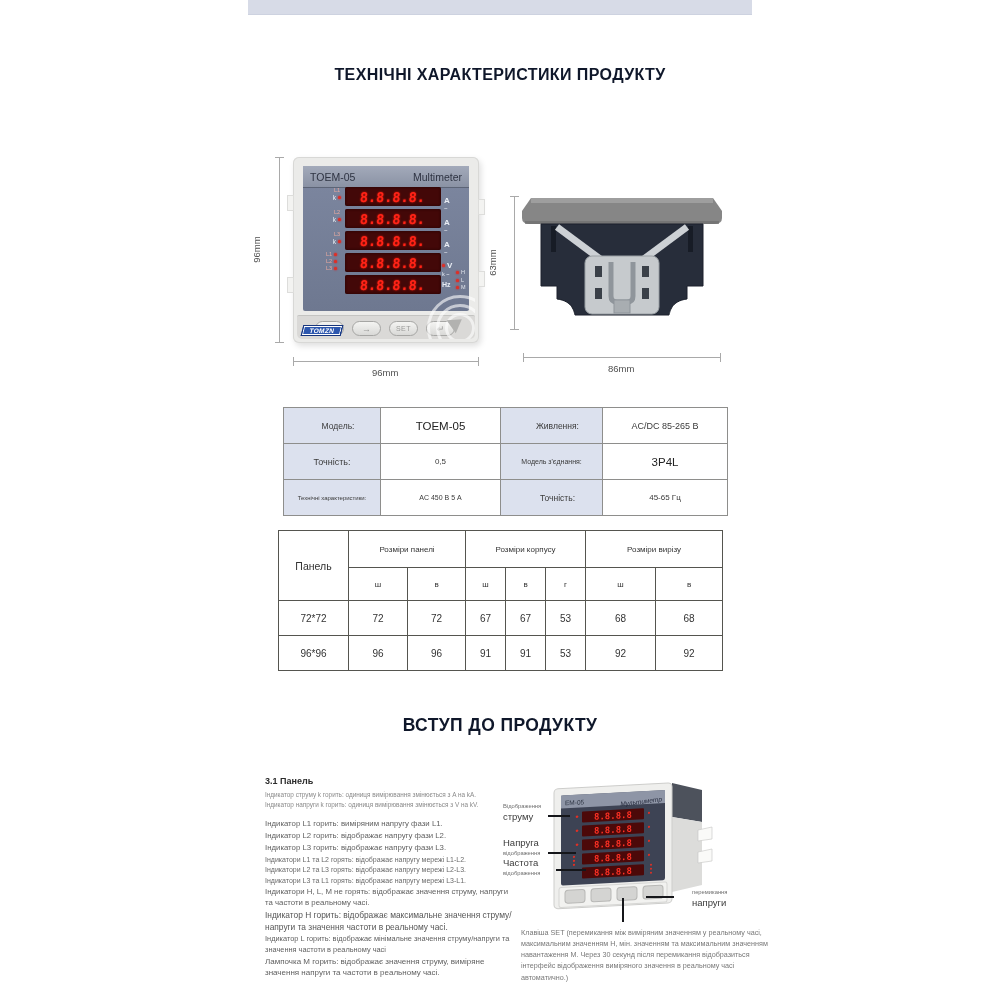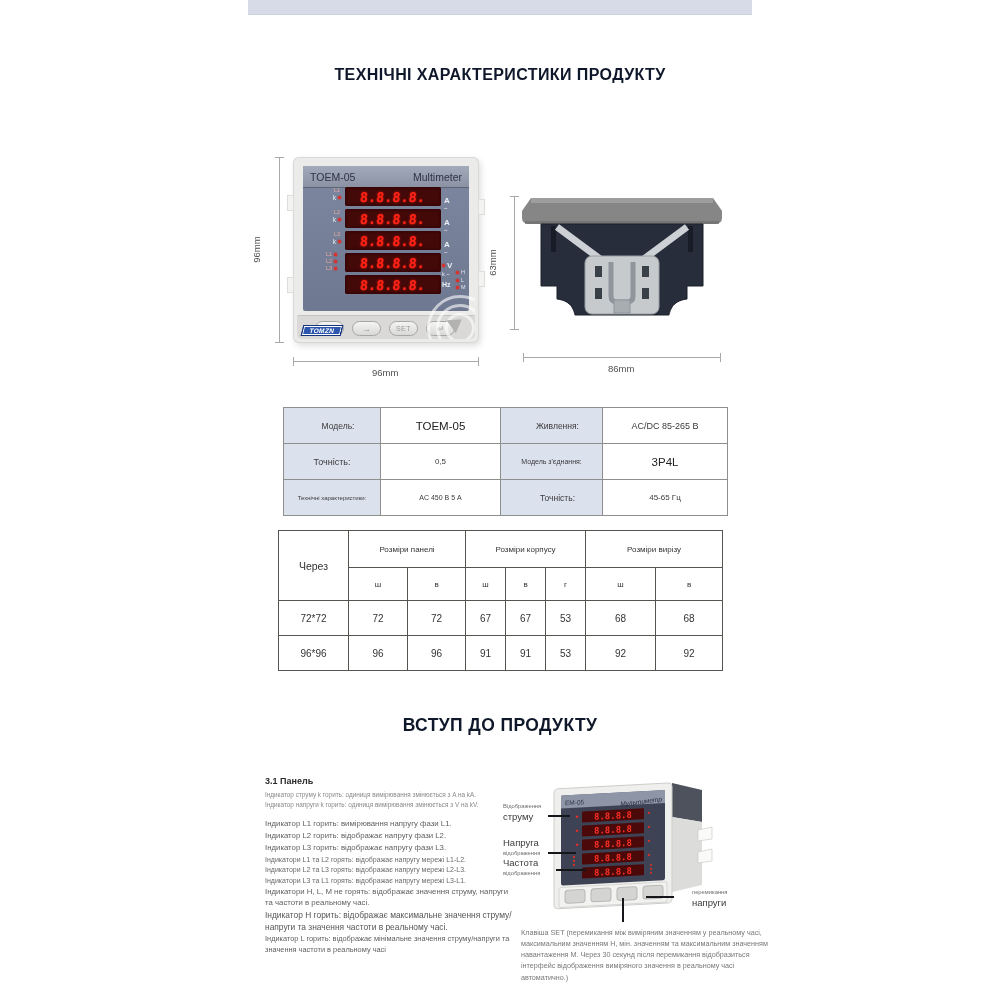--- a/index.html
+++ b/index.html
@@ -279,21 +279,21 @@
         <col style="width:59px">
         <col style="width:58px">
       <col style="width:40px">
         <col style="width:40px">
         <col style="width:40px">
       <col style="width:70px">
         <col style="width:67px">
     </colgroup>
     <tbody>
         <tr class="h1">
-      <td rowspan="2" class="form-h">Через</td>
+      <td rowspan="2" class="form-h">Панель</td>
       <td colspan="2">Розміри панелі</td>
       <td colspan="3">Розміри корпусу</td>
       <td colspan="2">Розміри вирізу</td>
     </tr>
     <tr class="h2">
       <td>ш</td>
       <td>в</td>
       <td>ш</td>
       <td>в</td>
       <td>г</td>
@@ -325,29 +325,30 @@
 
   <div class="sec-title t2">ВСТУП ДО ПРОДУКТУ</div>
 
   <div class="panel-text">
     <h3>3.1 Панель</h3>
     <div class="note">
       <p>Індикатор струму k горить: одиниця вимірювання змінюється з A на kA.</p>
       <p>Індикатор напруги k горить: одиниця вимірювання змінюється з V на kV.</p>
     </div>
     <div class="bodyl">
-      <p class="sz-a">Індикатор L1 горить: вимірювання напругу фази L1.</p>
+      <p class="sz-a">Індикатор L1 горить: виміряним напругу фази L1.</p>
       <p class="sz-a">Індикатор L2 горить: відображає напругу фази L2.</p>
       <p class="sz-a">Індикатор L3 горить: відображає напругу фази L3.</p>
       <p class="sz-b">Індикатори L1 та L2 горять: відображає напругу мережі L1-L2.</p>
       <p class="sz-b">Індикатори L2 та L3 горять: відображає напругу мережі L2-L3.</p>
       <p class="sz-b">Індикатори L3 та L1 горять: відображає напругу мережі L3-L1.</p>
       <p class="sz-a">Індикатори H, L, M не горять: відображає значення струму, напруги та частоти в реальному часі.</p>
       <p class="sz-c">Індикатор H горить: відображає максимальне значення струму/напруги та значення частоти в реальному часі.</p>
       <p class="sz-d">Індикатор L горить: відображає мінімальне значення струму/напруги та значення частоти в реальному часі</p>
+      <p class="sz-e">Лампочка M горить: відображає значення струму, виміряне значення напруги та частоти в реальному часі.</p>
     </div>
   </div>
 
   <div class="intro-photo">
     <svg width="162" height="135" viewBox="0 0 162 135">
       <polygon points="120,3 150,10 150,42 120,37" fill="#4d525c"></polygon>
       <polygon points="120,37 150,42 150,105 120,112" fill="#dcdcda"></polygon>
       <polygon points="146,50 160,47 160,59 146,61" fill="#fafaf8" stroke="#c5c5c3" stroke-width="0.6"></polygon>
       <polygon points="146,72 160,69 160,81 146,83" fill="#fafaf8" stroke="#c5c5c3" stroke-width="0.6"></polygon>
       <g transform="translate(0,5) skewY(-3)">

